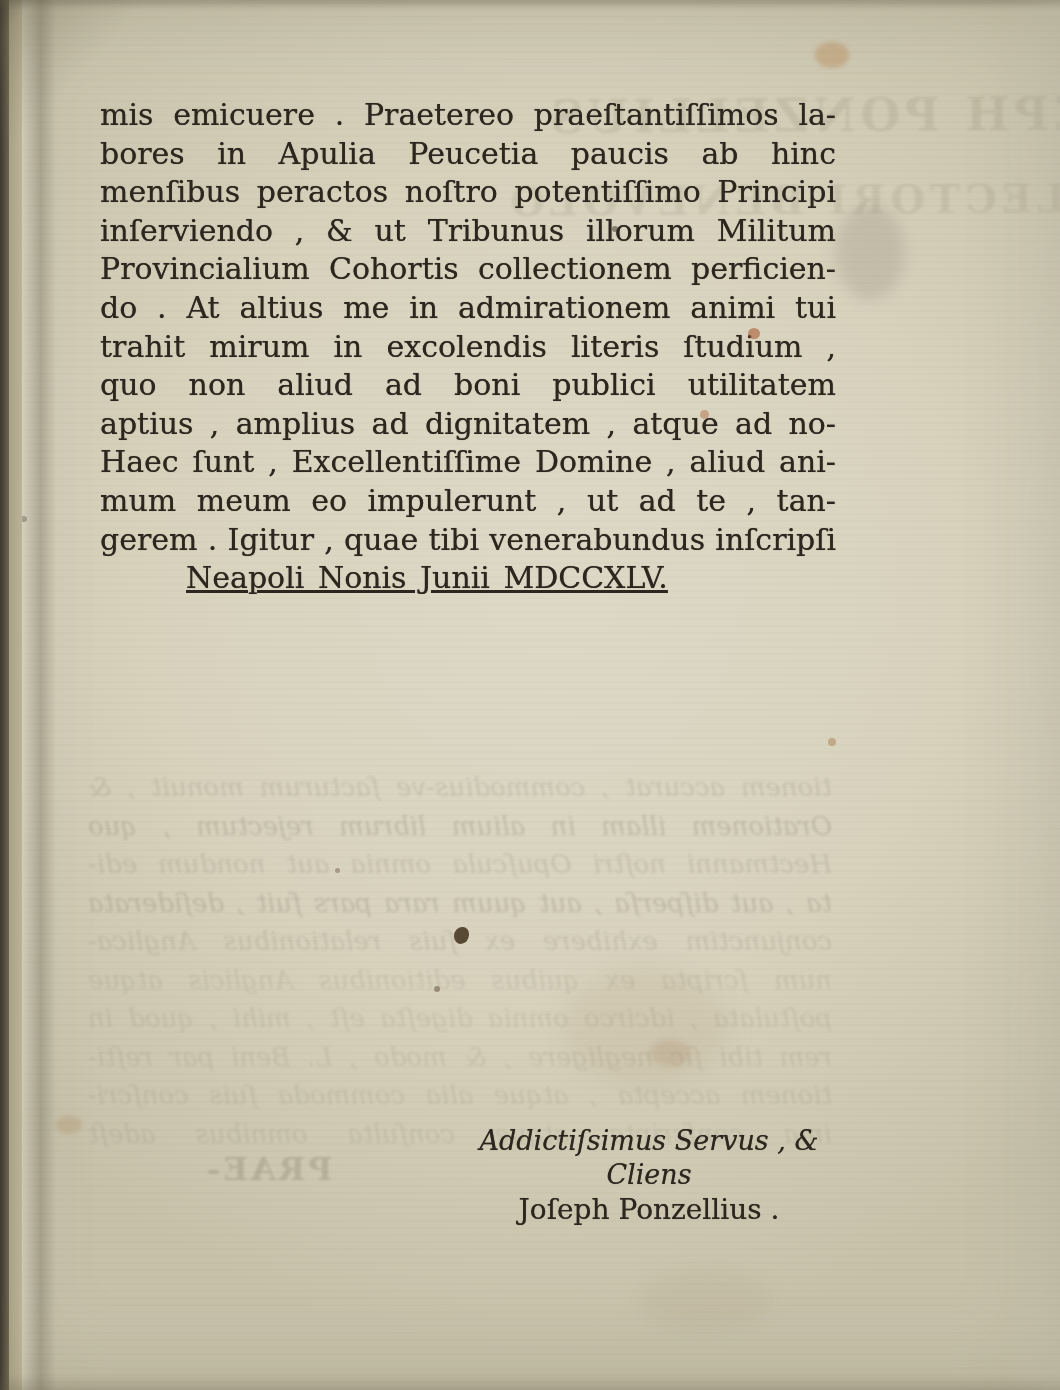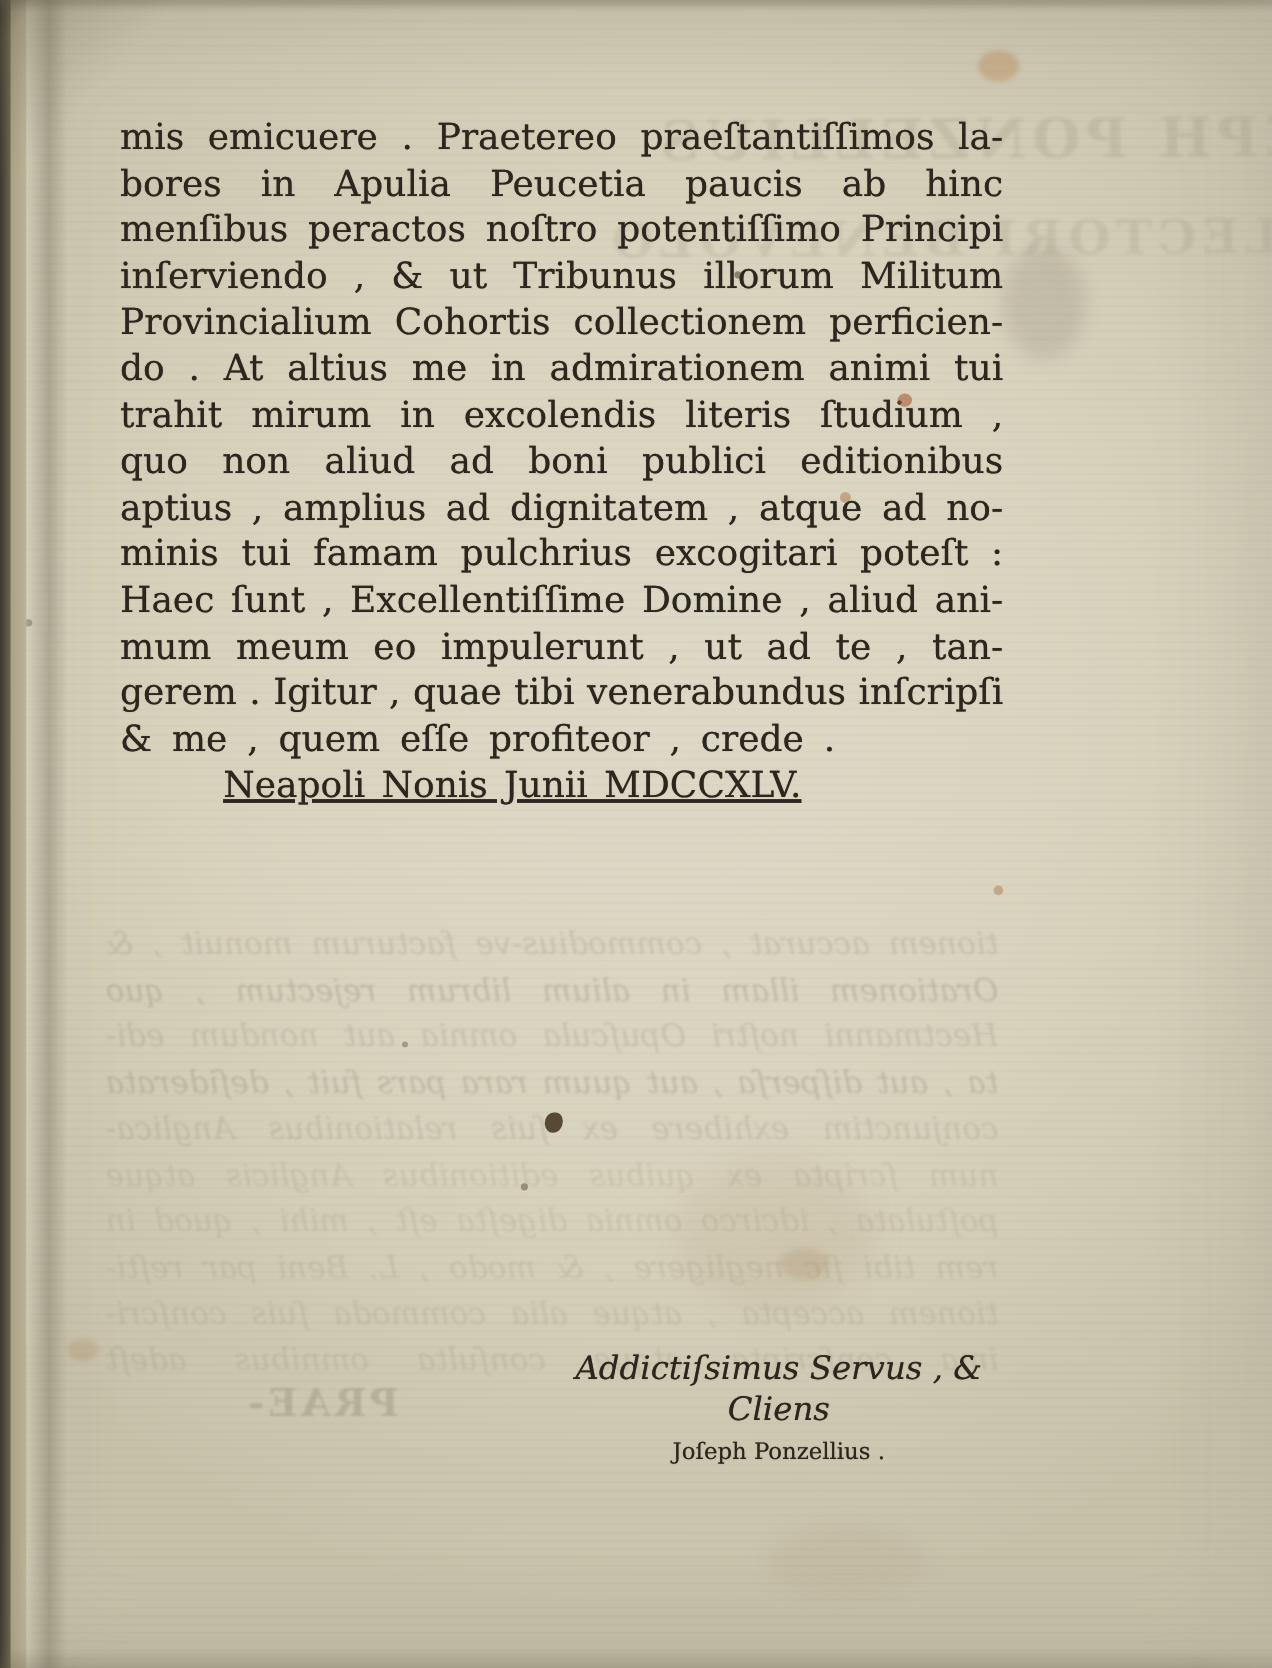--- a/index.html
+++ b/index.html
@@ -41,21 +41,21 @@
     font-size:30px;line-height:38.6px;color:var(--ink);
     text-shadow:0 0 .7px rgba(44,38,30,.75);
   }
   .t-line{text-align:justify;text-align-last:justify;white-space:normal;height:38.6px;overflow:hidden;}
   .t-line.last{text-align:left;text-align-last:left;word-spacing:7px;}
   .t-line.dateline{text-align:left;text-align-last:left;padding-left:86px;word-spacing:4px;text-decoration:underline;}
 
   
   .signature{position:absolute;left:434px;top:1124px;width:430px;text-align:center;color:var(--ink);}
   .sig-role{font-style:italic;font-size:27px;line-height:34px;text-shadow:0 0 .7px rgba(44,38,30,.7);}
-  .sig-name{font-size:19px;line-height:36px;text-shadow:0 0 .7px rgba(44,38,30,.7);}
+  .sig-name{font-size:28px;line-height:36px;text-shadow:0 0 .7px rgba(44,38,30,.7);}
 
   
   .ghost-block{
     position:absolute;left:88px;top:768px;width:744px;
     font-style:italic;font-size:26px;line-height:38.5px;color:var(--ghost);
     transform:scaleX(-1);filter:blur(.8px);
   }
   .g-line{text-align:justify;text-align-last:justify;height:38.5px;overflow:hidden;}
   .g-line:nth-child(odd){opacity:.16;}
   .g-line:nth-child(even){opacity:.22;}
@@ -98,27 +98,25 @@
   <div class="ghost-h ghost-h2">LECTORI BENEVOLO</div>
 
   <div class="body-text">
     <div class="t-line">mis emicuere . Praetereo praeſtantiſſimos la-</div>
     <div class="t-line">bores in Apulia Peucetia paucis ab hinc</div>
     <div class="t-line">menſibus peractos noſtro potentiſſimo Principi</div>
     <div class="t-line">inſerviendo , &amp; ut Tribunus illorum Militum</div>
     <div class="t-line">Provincialium Cohortis collectionem perficien-</div>
     <div class="t-line">do . At altius me in admirationem animi tui</div>
     <div class="t-line">trahit mirum in excolendis literis ſtudium ,</div>
-    <div class="t-line">quo non aliud ad boni publici editionibus</div>
+    <div class="t-line">quo non aliud ad boni publici utilitatem</div>
     <div class="t-line">aptius , amplius ad dignitatem , atque ad no-</div>
-    <div class="t-line">minis tui famam pulchrius excogitari poteſt :</div>
     <div class="t-line">Haec ſunt , Excellentiſſime Domine , aliud ani-</div>
     <div class="t-line">mum meum eo impulerunt , ut ad te , tan-</div>
     <div class="t-line">gerem . Igitur , quae tibi venerabundus inſcripſi</div>
-    <div class="t-line last">&amp; me , quem eſſe profiteor , crede .</div>
     <div class="t-line dateline">Neapoli Nonis Junii MDCCXLV.</div>
   </div>
 
   <div class="ghost-block">
     <div class="g-line">tionem accurat , commodius-ve facturum monuit , &amp;</div>
     <div class="g-line">Orationem illam in alium librum rejectum , quo</div>
     <div class="g-line">Hectmanni noſtri Opuſcula omnia aut nondum edi-</div>
     <div class="g-line">ta , aut diſperſa , aut quum rara pars fuit , deſiderata</div>
     <div class="g-line">conjunctim exhibere ex ſuis relationibus Anglica-</div>
     <div class="g-line">num ſcripta ex quibus editionibus Anglicis atque</div>

